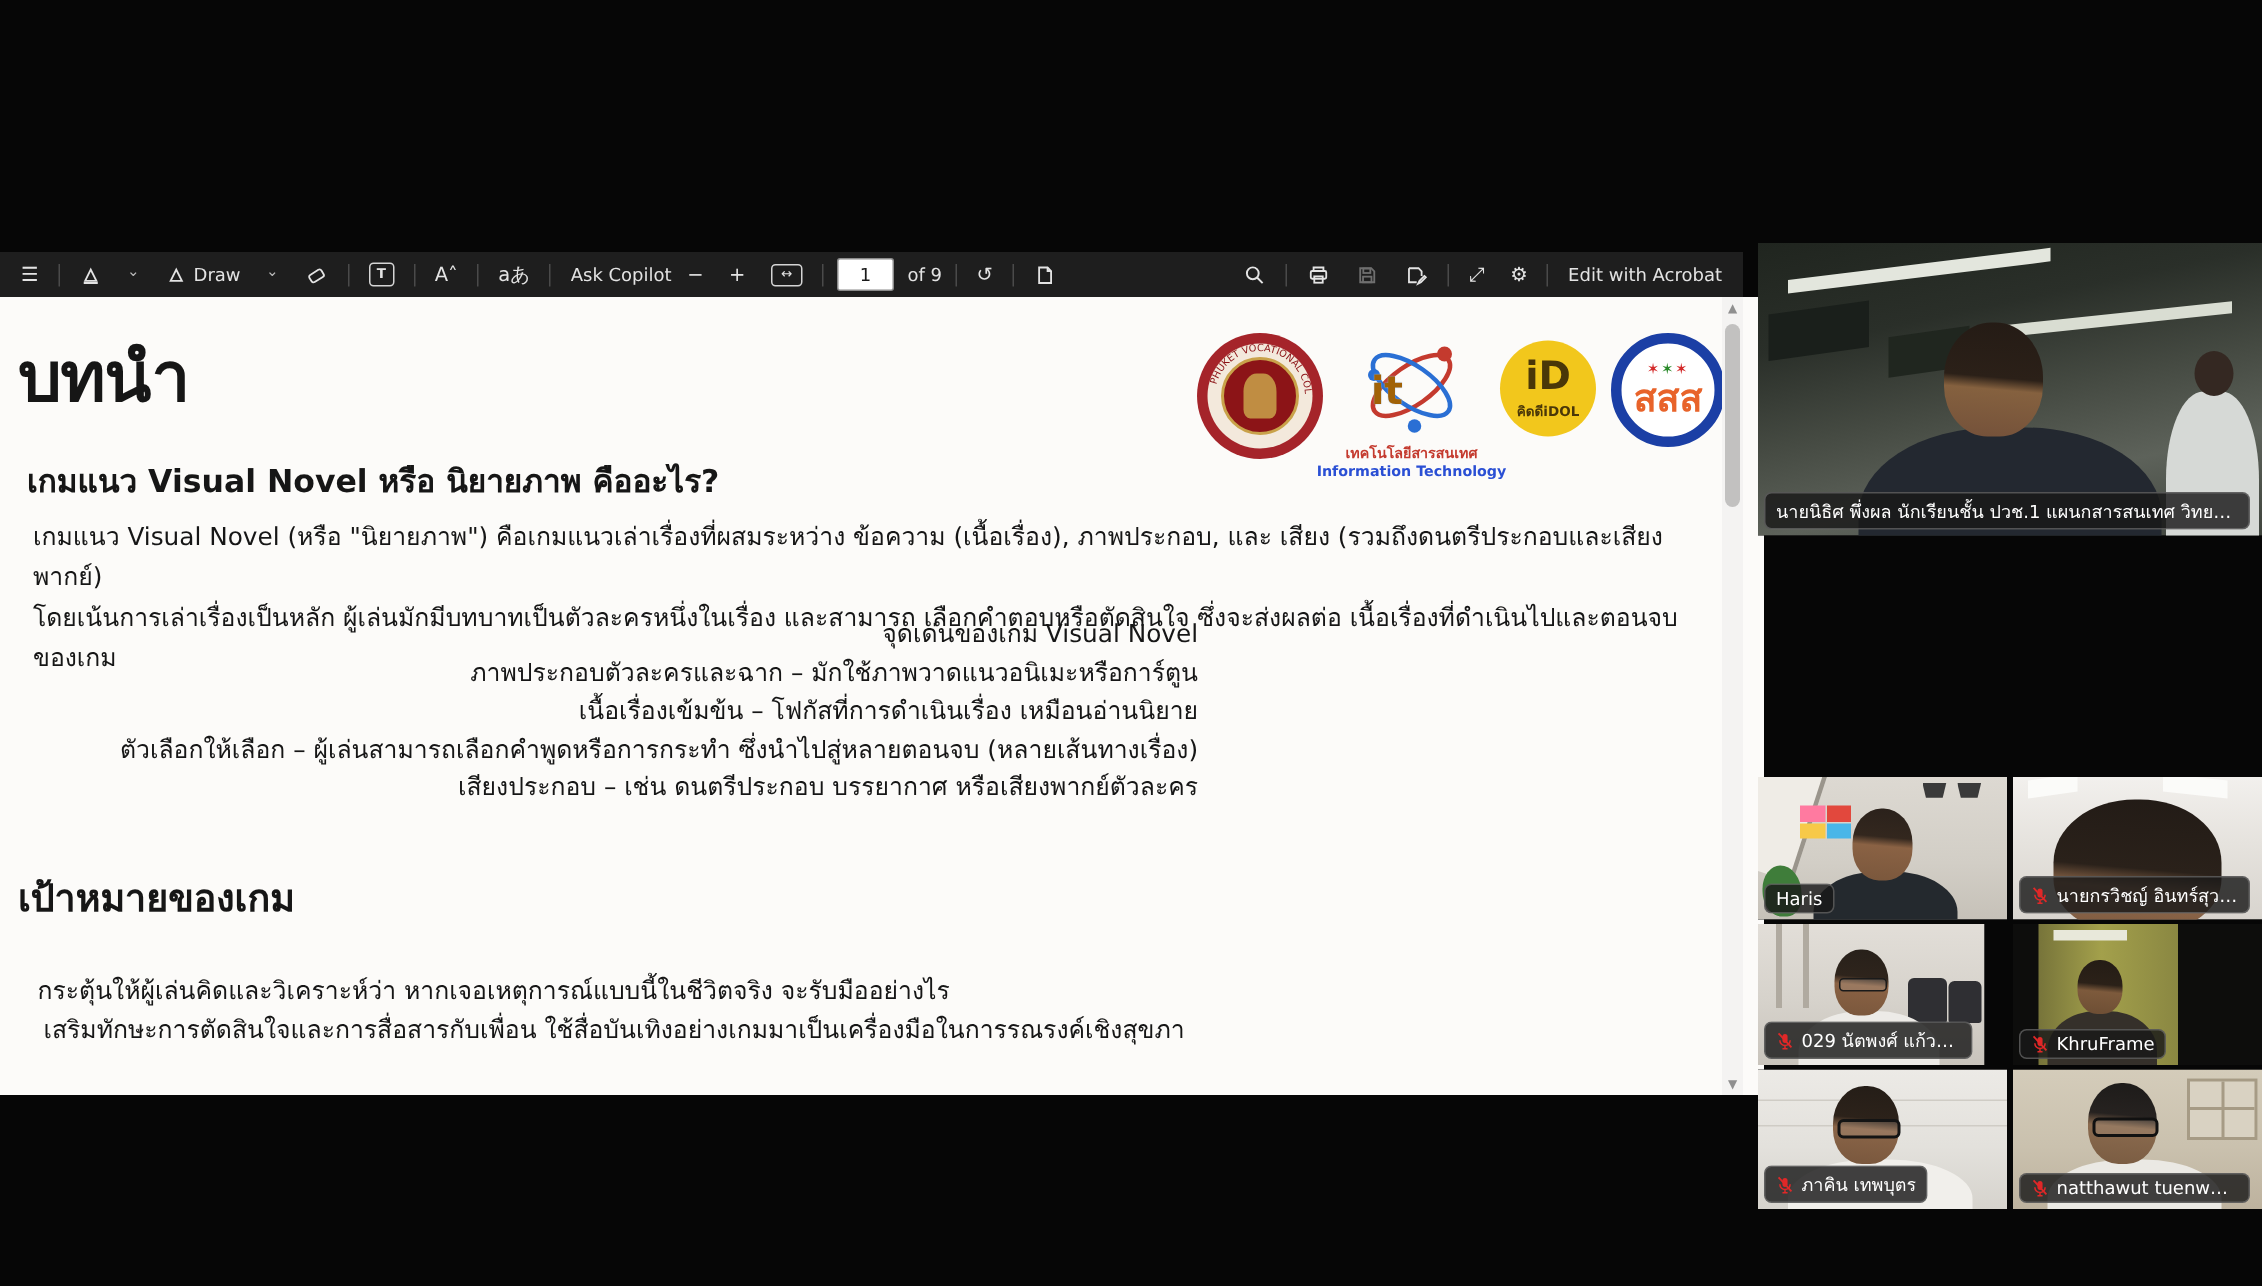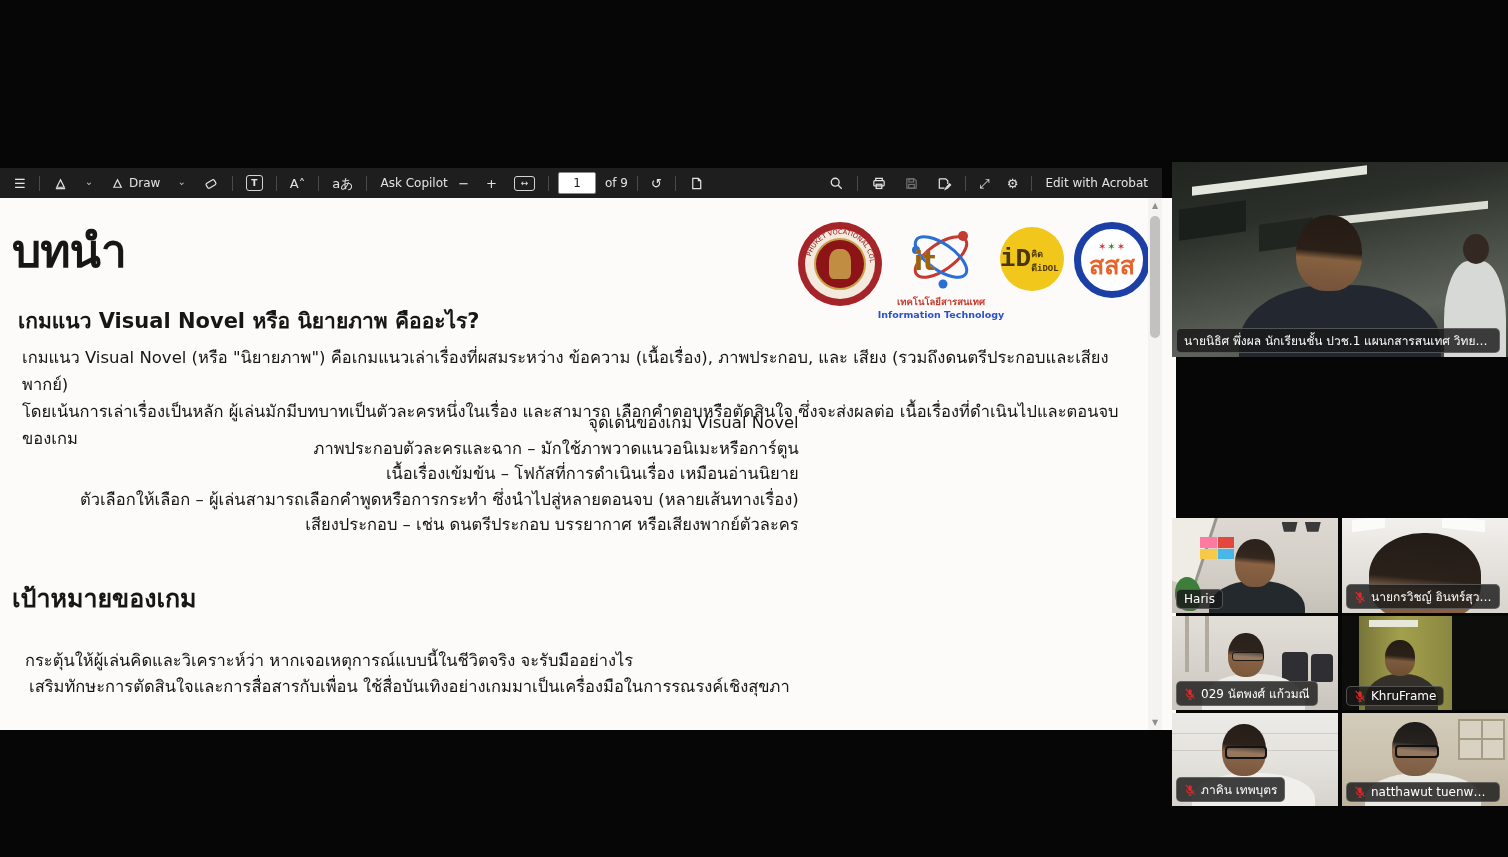--- a/index.html
+++ b/index.html
@@ -43,21 +43,21 @@
   .logo-pvc{width:84px;height:84px;border-radius:50%;background:#a5242a;position:relative;display:flex;align-items:center;justify-content:center;}
   .logo-pvc .ring{position:absolute;inset:7px;border-radius:50%;background:#f3e9dc;}
   .logo-pvc .core{position:absolute;inset:16px;border-radius:50%;background:#8c1417;border:2px solid #c9a24a;display:flex;align-items:center;justify-content:center;}
   .logo-pvc .crest{width:22px;height:30px;background:#c9a24a;border-radius:40% 40% 20% 20%;opacity:.85;}
   .logo-pvc svg{position:absolute;inset:0;}
   .logo-it{width:98px;display:flex;flex-direction:column;align-items:center;}
   .logo-it .atom{position:relative;width:70px;height:70px;}
   .logo-it .it-text{position:absolute;left:8px;top:24px;font-size:26px;font-weight:bold;color:#a16207;text-shadow:0 0 1px #9cc2f5;}
   .logo-it .cap1{font-size:9.5px;font-weight:bold;color:#c43a2e;margin-top:2px;white-space:nowrap;}
   .logo-it .cap2{font-size:9.5px;font-weight:bold;color:#2a4fd4;white-space:nowrap;}
-  .logo-kiddee{width:64px;height:64px;margin-top:5px;border-radius:50%;background:#f2c71c;display:flex;align-items:center;justify-content:center;font-family:Liberation Mono, monospace;}
+  .logo-kiddee{width:64px;height:64px;margin-top:5px;border-radius:50%;background:#f2c71c;display:flex;flex-direction:column;align-items:center;justify-content:center;}
   .logo-kiddee .monogram{font-size:26px;font-weight:bold;color:#4a3708;line-height:1;}
   .logo-kiddee .cap{font-size:9px;font-weight:bold;color:#4a3708;margin-top:3px;}
   .logo-sss{width:76px;height:76px;border-radius:50%;background:#ffffff;border:7px solid #1b3fa5;box-sizing:border-box;display:flex;flex-direction:column;align-items:center;justify-content:center;}
   .logo-sss .stars{font-size:10px;letter-spacing:1px;line-height:1;}
   .logo-sss .stars span:nth-child(1){color:#d42a2a;}
   .logo-sss .stars span:nth-child(2){color:#2a8a2a;}
   .logo-sss .stars span:nth-child(3){color:#d42a2a;}
   .logo-sss .sss-text{font-size:25px;font-weight:bold;color:#e8632a;line-height:1;margin-top:1px;}
   
   .tile{position:absolute;overflow:hidden;background:#151515;}
@@ -337,21 +337,21 @@
   <div class="vlabel">
     <svg class="micsvg" width="12" height="12" viewBox="0 0 14 14">
         <rect x="5" y="1.5" width="4" height="7" rx="2" fill="#e02828"></rect>
         <path d="M3 6.5 a4 4 0 0 0 8 0 M7 10.5 V13 M5 13 H9" stroke="#e02828" stroke-width="1.2" fill="none"></path>
         <path d="M2 1 L12 12" stroke="#e02828" stroke-width="1.4"></path>
       </svg>
     <span class="txt">นายกรวิชญ์ อินทร์สุวรรณ์</span>
   </div>
 </div>
 
-<div class="tile" style="left:1172px;top:616px;width:166px;height:94px;">
+<div class="tile" style="left:1172px;top:616px;width:151px;height:94px;">
   <div class="scene scene-029">
     <div class="abs frame f1"></div>
     <div class="abs frame f2"></div>
     <div class="abs chair c1"></div>
     <div class="abs chair c2"></div>
     <div class="abs torso1"></div>
     <div class="abs head1 head"></div>
     <div class="abs glasses"></div>
   </div>
   <div class="vlabel">

